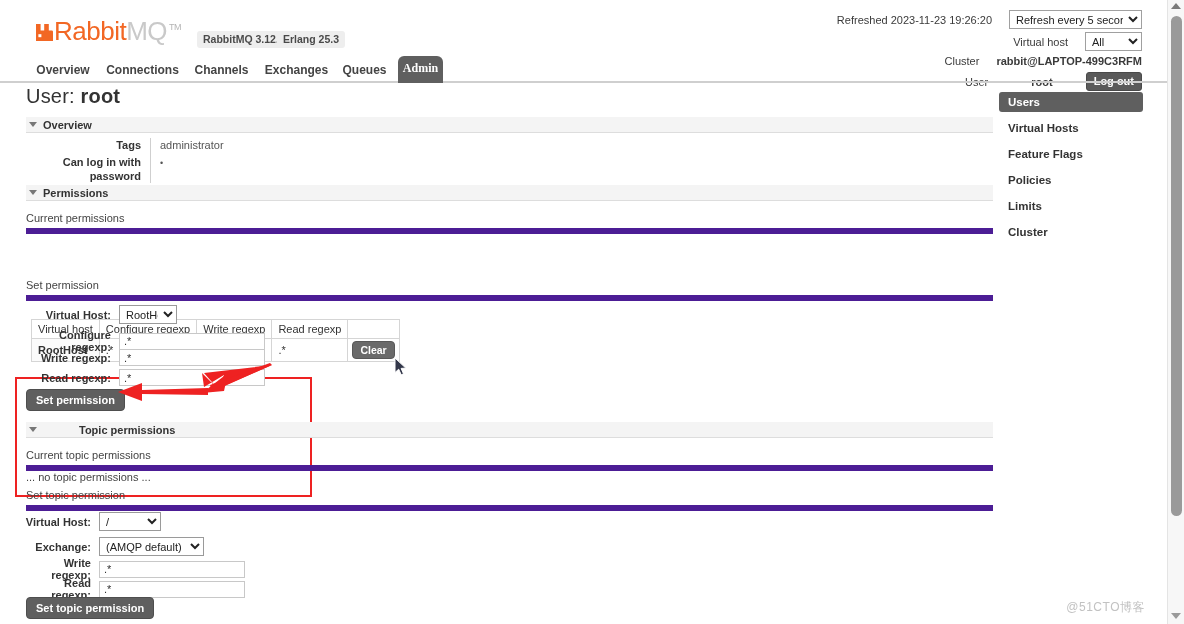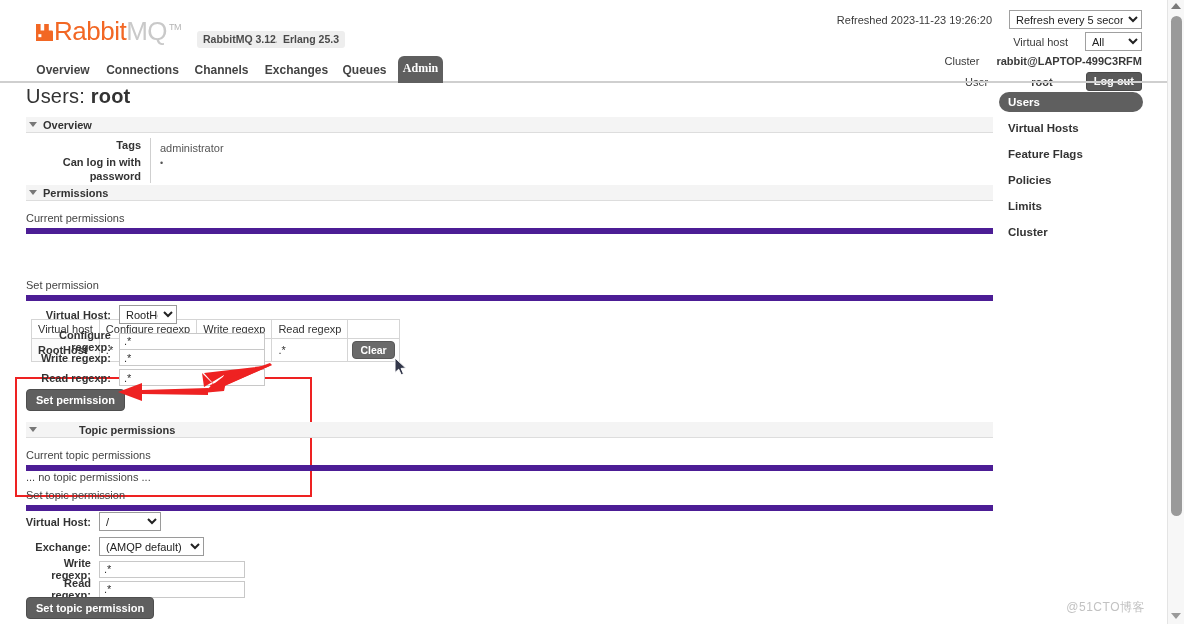--- a/index.html
+++ b/index.html
@@ -288,21 +288,21 @@
     font-size: 11.5px; font-weight: bold;
     color: #333333;
     display: flex; align-items: center;
     padding-left: 9px;
     margin-bottom: 6px;
     cursor: pointer;
   }
   .side-item.active {
     background: #5f5f5f;
     color: #ffffff;
-    border-radius: 10px;
+    border-radius: 3px;
   }
 
   
   #cursor { position: absolute; left: 394px; top: 357px; }
 
   
   #watermark {
     position: absolute; right: 22px; bottom: 8px;
     font-size: 12px; color: #c2c2c2;
     letter-spacing: 0.5px;
@@ -360,28 +360,28 @@
       <div class="nav-tab" style="left:26px;  width:74px;">Overview</div>
       <div class="nav-tab" style="left:100px; width:85px;">Connections</div>
       <div class="nav-tab" style="left:185px; width:73px;">Channels</div>
       <div class="nav-tab" style="left:258px; width:77px;">Exchanges</div>
       <div class="nav-tab" style="left:333px; width:63px;">Queues</div>
       <div class="nav-tab active" style="left:398px; width:45px;font-family:Liberation Serif, serif;">Admin</div>
     </div>
 
     <div id="main">
 
-      <div id="page-title"><span>Users: </span><b>root</b></div>
+      <div id="page-title"><span>User: </span><b>root</b></div>
 
       <div class="section-header" style="top:32px;">
         <span class="caret"></span>
         <span>Overview</span>
       </div>
 
-      <div class="kv-row" style="left:26px; top:53px;align-items:flex-end;">
+      <div class="kv-row" style="left:26px; top:53px;">
         <div class="kv-key">Tags</div>
         <div class="kv-val">administrator</div>
       </div>
       <div class="kv-row" style="left:26px; top:70px;">
         <div class="kv-key">Can log in with password</div>
         <div class="kv-val" style="font-size:9px;line-height:16px;">•</div>
       </div>
 
       <div class="section-header" style="top:100px;">
         <span class="caret"></span>

